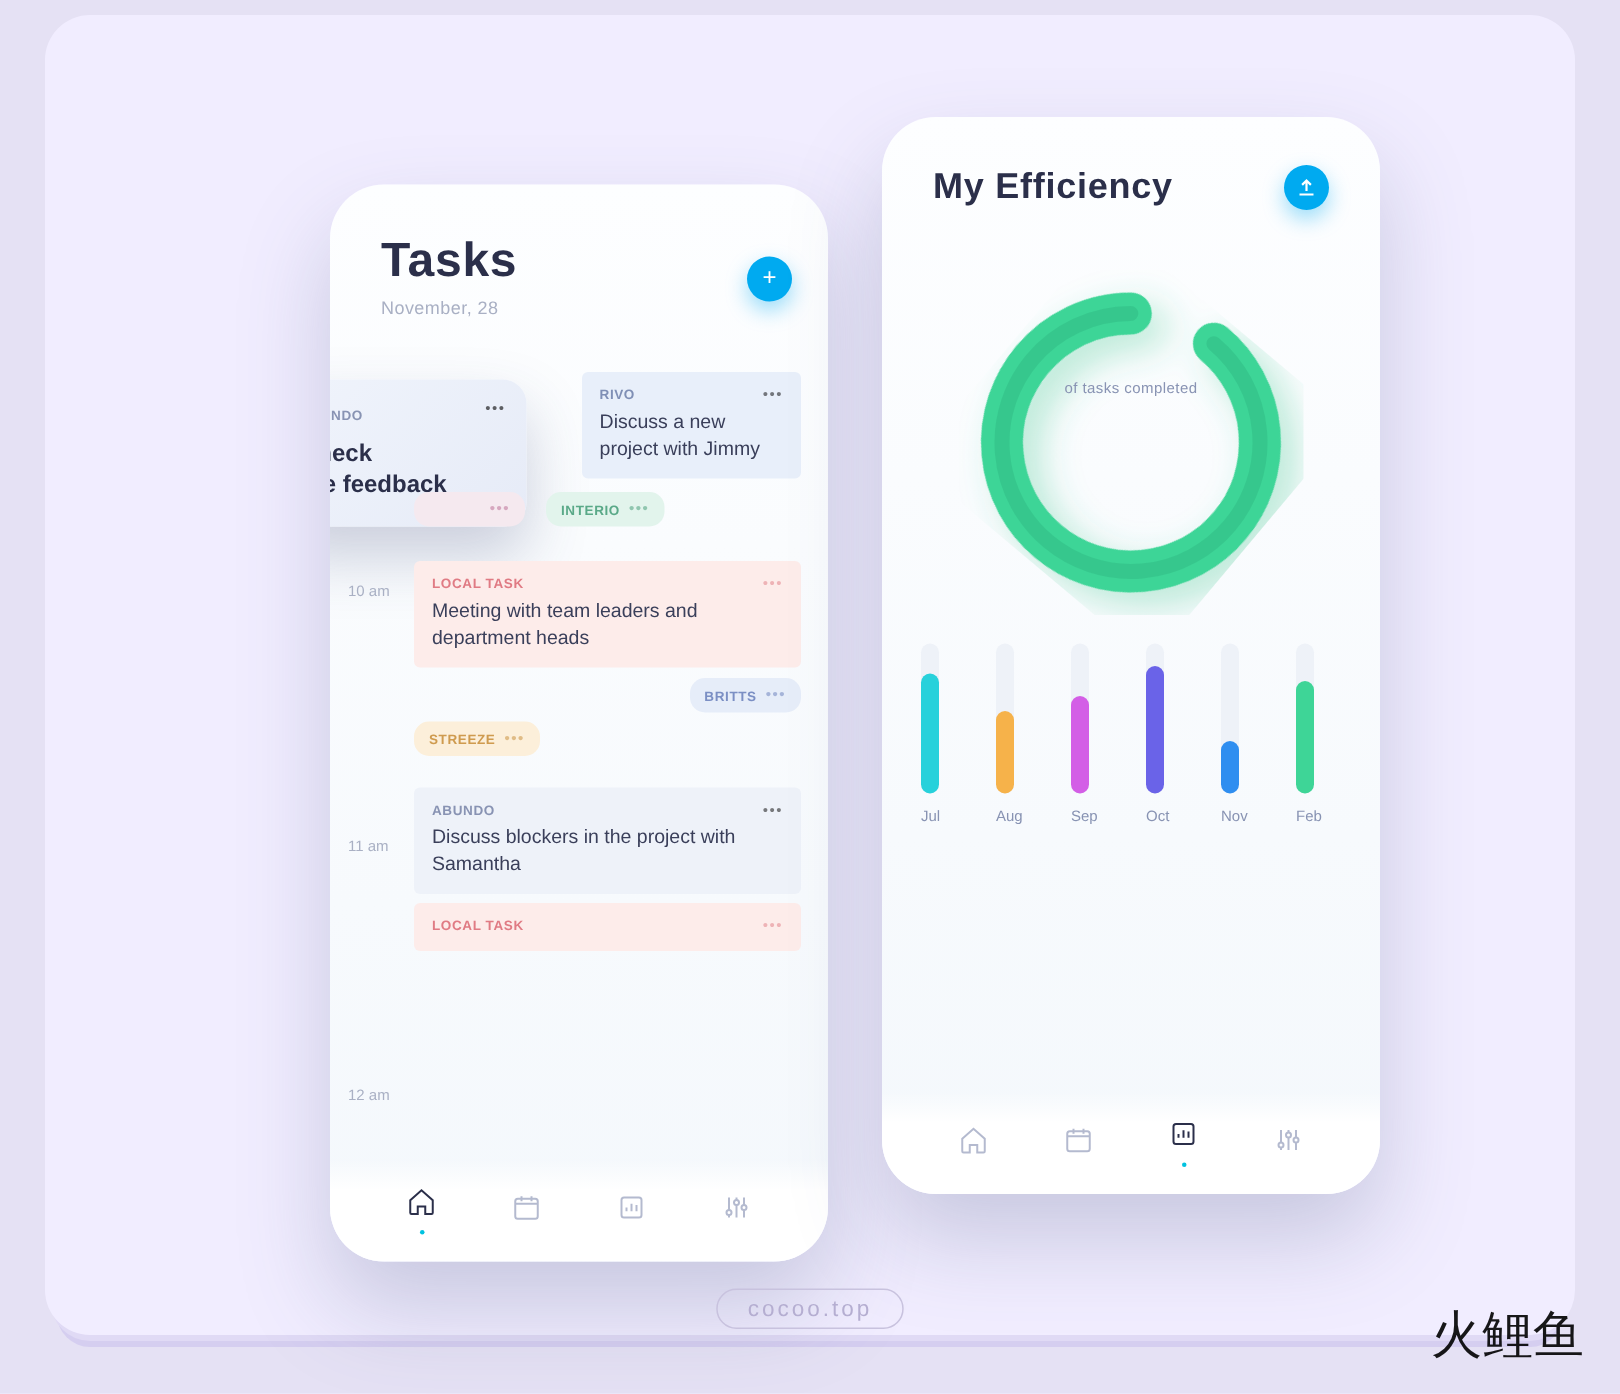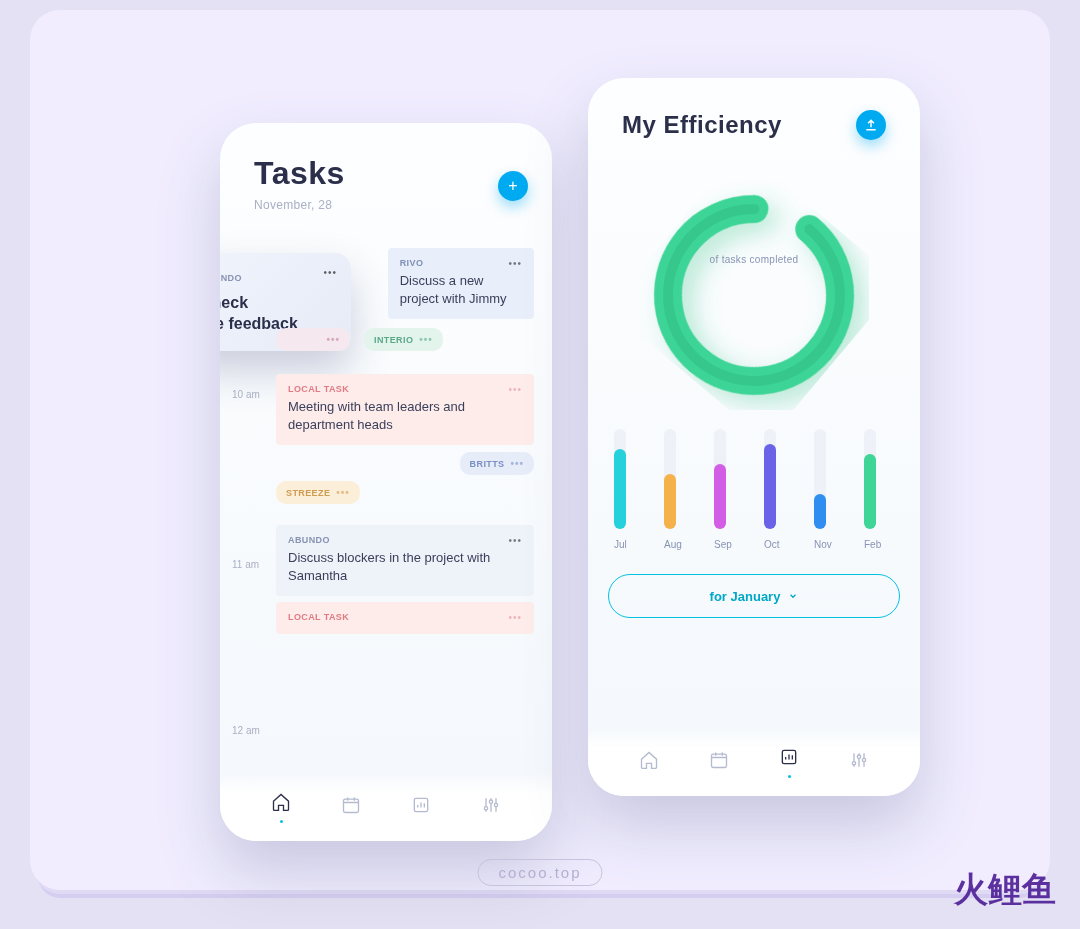--- a/index.html
+++ b/index.html
@@ -31,21 +31,21 @@
 .ring{position:relative;width:230px;height:230px;margin:30px auto 0;}
 .ringval{position:absolute;left:0;right:0;top:72px;text-align:center;}
 .ringval .pct{font-size:40px;font-weight:700;color:#2b2f4a;}
 .ringval .sub{font-size:10px;color:#8893b3;margin-top:2px;letter-spacing:.3px;}
 .bars{display:flex;justify-content:space-around;align-items:flex-end;height:110px;margin:30px 16px 0;}
 .barcol{display:flex;flex-direction:column;align-items:flex-start;width:30px;}
 .barbg{width:12px;height:100px;background:#eef2f8;border-radius:6px;display:flex;align-items:flex-end;}
 .barfill{width:12px;border-radius:6px;}
 .barlabel{font-size:10px;color:#8893b3;margin-top:10px;}
 .monthbtn{margin:24px 20px 0;border:1.5px solid #00c2e0;border-radius:24px;height:44px;display:flex;align-items:center;justify-content:center;gap:8px;color:#00a8c8;font-size:13px;font-weight:600;}
-.watermark{position:absolute;right:24px;bottom:16px;font-size:34px;font-weight:700;color:#4c1d95;opacity:.9;}
+.watermark{position:absolute;right:24px;bottom:16px;font-size:34px;font-weight:400;color:#000000;opacity:.9;}
 .brand{position:absolute;left:50%;bottom:4px;transform:translateX(-50%);border:1.5px solid #c8c2de;color:#b5aed1;border-radius:20px;padding:4px 20px;font-size:15px;letter-spacing:2px;}
 </style>
 </head>
 <body>
 
 <div class="canvas">
 
   <div class="phone phone-left">
     <div class="header">
       <div class="title">Tasks</div>
@@ -197,26 +197,20 @@
           <div class="barlabel">Nov</div>
         </div>
         <div class="barcol">
           <div class="barbg">
             <div class="barfill" style="height:75%;background:#3ed597;"></div>
           </div>
           <div class="barlabel">Feb</div>
         </div>
       </div>
 
-    <div class="monthbtn">
-      <span>for January</span>
-      <svg width="10" height="10" viewBox="0 0 24 24" fill="none" stroke="#00a8c8" stroke-width="3">
-          <path d="M6 9l6 6 6-6"></path>
-        </svg>
-    </div>
 
     <div class="tabbar">
       <div><svg class="tabicon" viewBox="0 0 24 24">
             <path d="M3 11l9-8 9 8v10a1 1 0 01-1 1h-5v-6h-6v6H4a1 1 0 01-1-1z"></path>
           </svg></div>
       <div><svg class="tabicon" viewBox="0 0 24 24">
             <rect x="3" y="5" width="18" height="16" rx="2"></rect>
             <path d="M3 9h18M8 3v4M16 3v4"></path>
           </svg></div>
       <div><svg class="tabicon active" viewBox="0 0 24 24">

